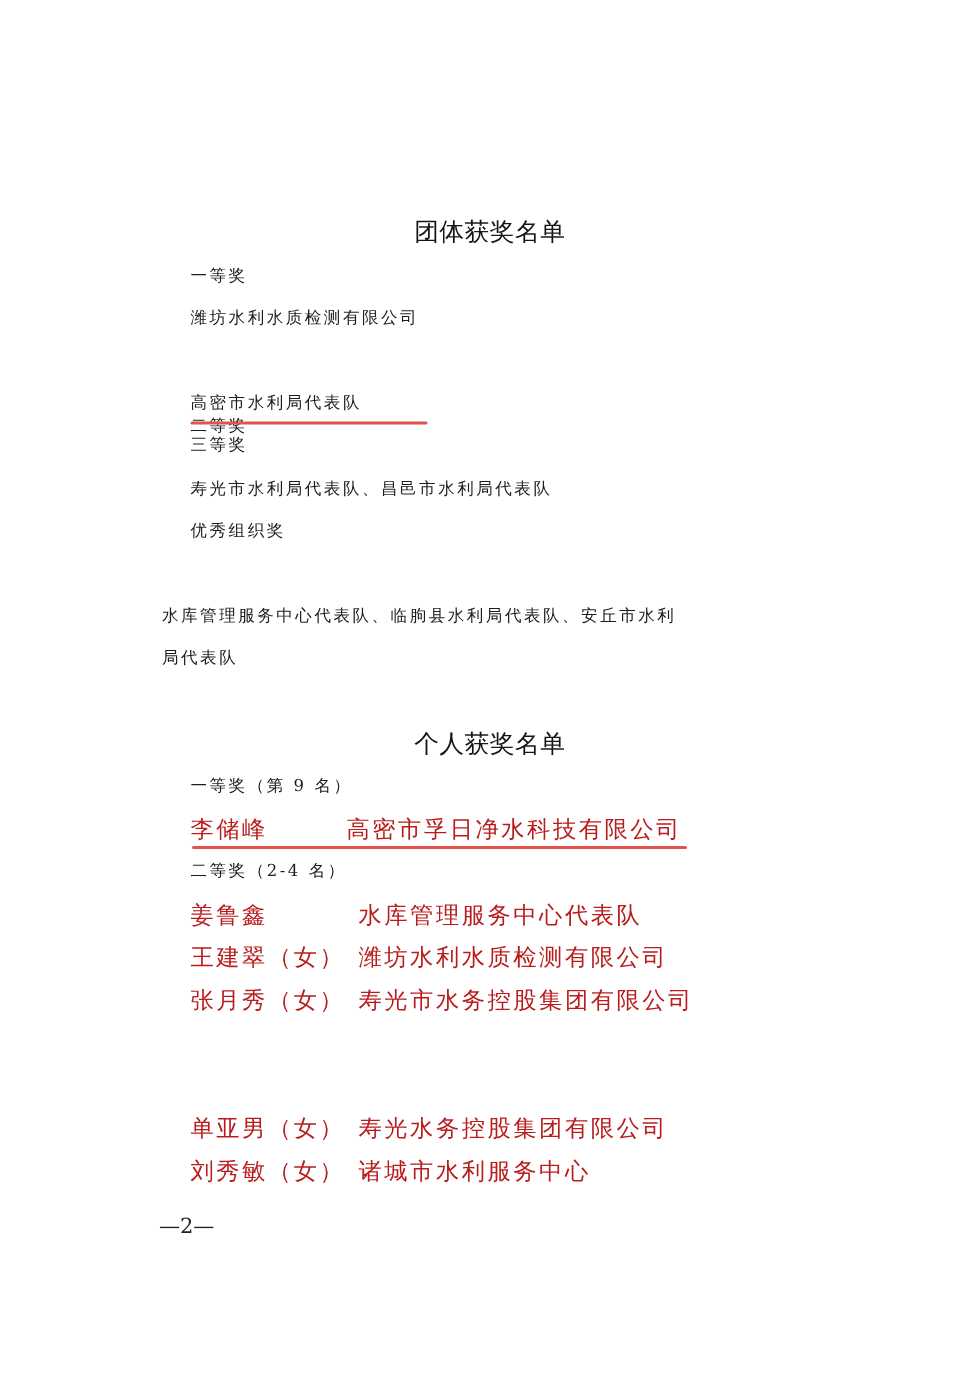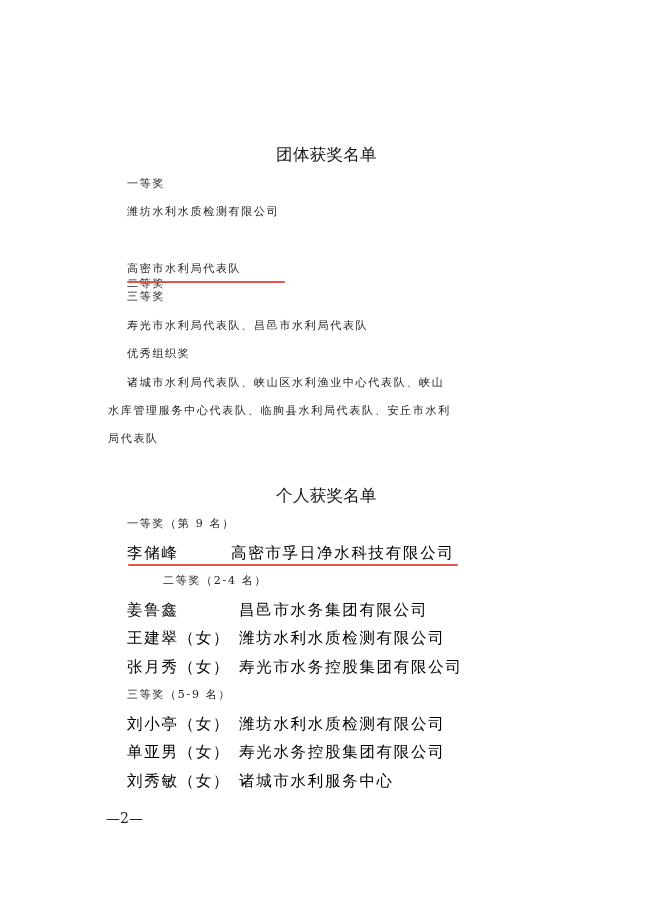--- a/index.html
+++ b/index.html
@@ -42,21 +42,21 @@
     }
     .indent { left: 127px; }
     .flush { left: 108px; }
     .row {
       position: absolute;
       left: 127px;
       font-size: 15.5px;
       letter-spacing: 1.7px;
       line-height: 22px;
       white-space: nowrap;
-      color: #000000;
+      color: #b91c1c;
     }
     .row .name {
       display: inline-block;
       width: 112px;
     }
     .row.first .name {
       width: 104px;
     }
     .underline {
       position: absolute;
@@ -86,47 +86,42 @@
   <div class="line indent" style="top:201px;">潍坊水利水质检测有限公司</div>
 
   <div class="line indent" style="top:229px;margin-top:44px;">二等奖</div>
   <div class="line indent" style="top:258px;">高密市水利局代表队</div>
   <div class="underline" style="left: 127px; top: 281px; width: 158px; background: rgb(226, 83, 75);"></div>
 
   <div class="line indent" style="top:286px;">三等奖</div>
   <div class="line indent" style="top:315px;">寿光市水利局代表队、昌邑市水利局代表队</div>
 
   <div class="line indent" style="top:343px;">优秀组织奖</div>
-  <div class="line indent" style="top:372px;">诸城市水利局代表队、峡山区水利渔业中心代表队、峡山</div>
   <div class="line flush" style="top:400px;">水库管理服务中心代表队、临朐县水利局代表队、安丘市水利</div>
   <div class="line flush" style="top:428px;">局代表队</div>
 
   <div class="title" style="top:485px;">个人获奖名单</div>
 
   <div class="line indent" style="top:513px;">一等奖（第 9 名）</div>
   <div class="row first" style="top:542px;">
     <span class="name">李储峰</span><span class="company">高密市孚日净水科技有限公司</span>
   </div>
   <div class="underline" style="left: 128px; top: 564px; width: 330px; background: rgb(226, 83, 75);"></div>
 
-  <div class="line indent" style="top:570px;margin-left:36px;">二等奖（2-4 名）</div>
+  <div class="line indent" style="top:570px;">二等奖（2-4 名）</div>
   <div class="row" style="top:599px;">
-    <span class="name">姜鲁鑫</span><span class="company">昌邑市水务集团有限公司</span>
+    <span class="name">姜鲁鑫</span><span class="company">水库管理服务中心代表队</span>
   </div>
   <div class="row" style="top:627px;">
     <span class="name">王建翠（女）</span><span class="company">潍坊水利水质检测有限公司</span>
   </div>
   <div class="row" style="top:656px;">
     <span class="name">张月秀（女）</span><span class="company">寿光市水务控股集团有限公司</span>
   </div>
 
-  <div class="line indent" style="top:684px;">三等奖（5-9 名）</div>
-  <div class="row" style="top:713px;">
-    <span class="name">刘小亭（女）</span><span class="company">潍坊水利水质检测有限公司</span>
-  </div>
   <div class="row" style="top:770px;">
     <span class="name">刘秀敏（女）</span><span class="company">诸城市水利服务中心</span>
   </div>
   <div class="row" style="top:741px;">
     <span class="name">单亚男（女）</span><span class="company">寿光水务控股集团有限公司</span>
   </div>
 
   <div class="pagenum">—2—</div>
 </div>
 

